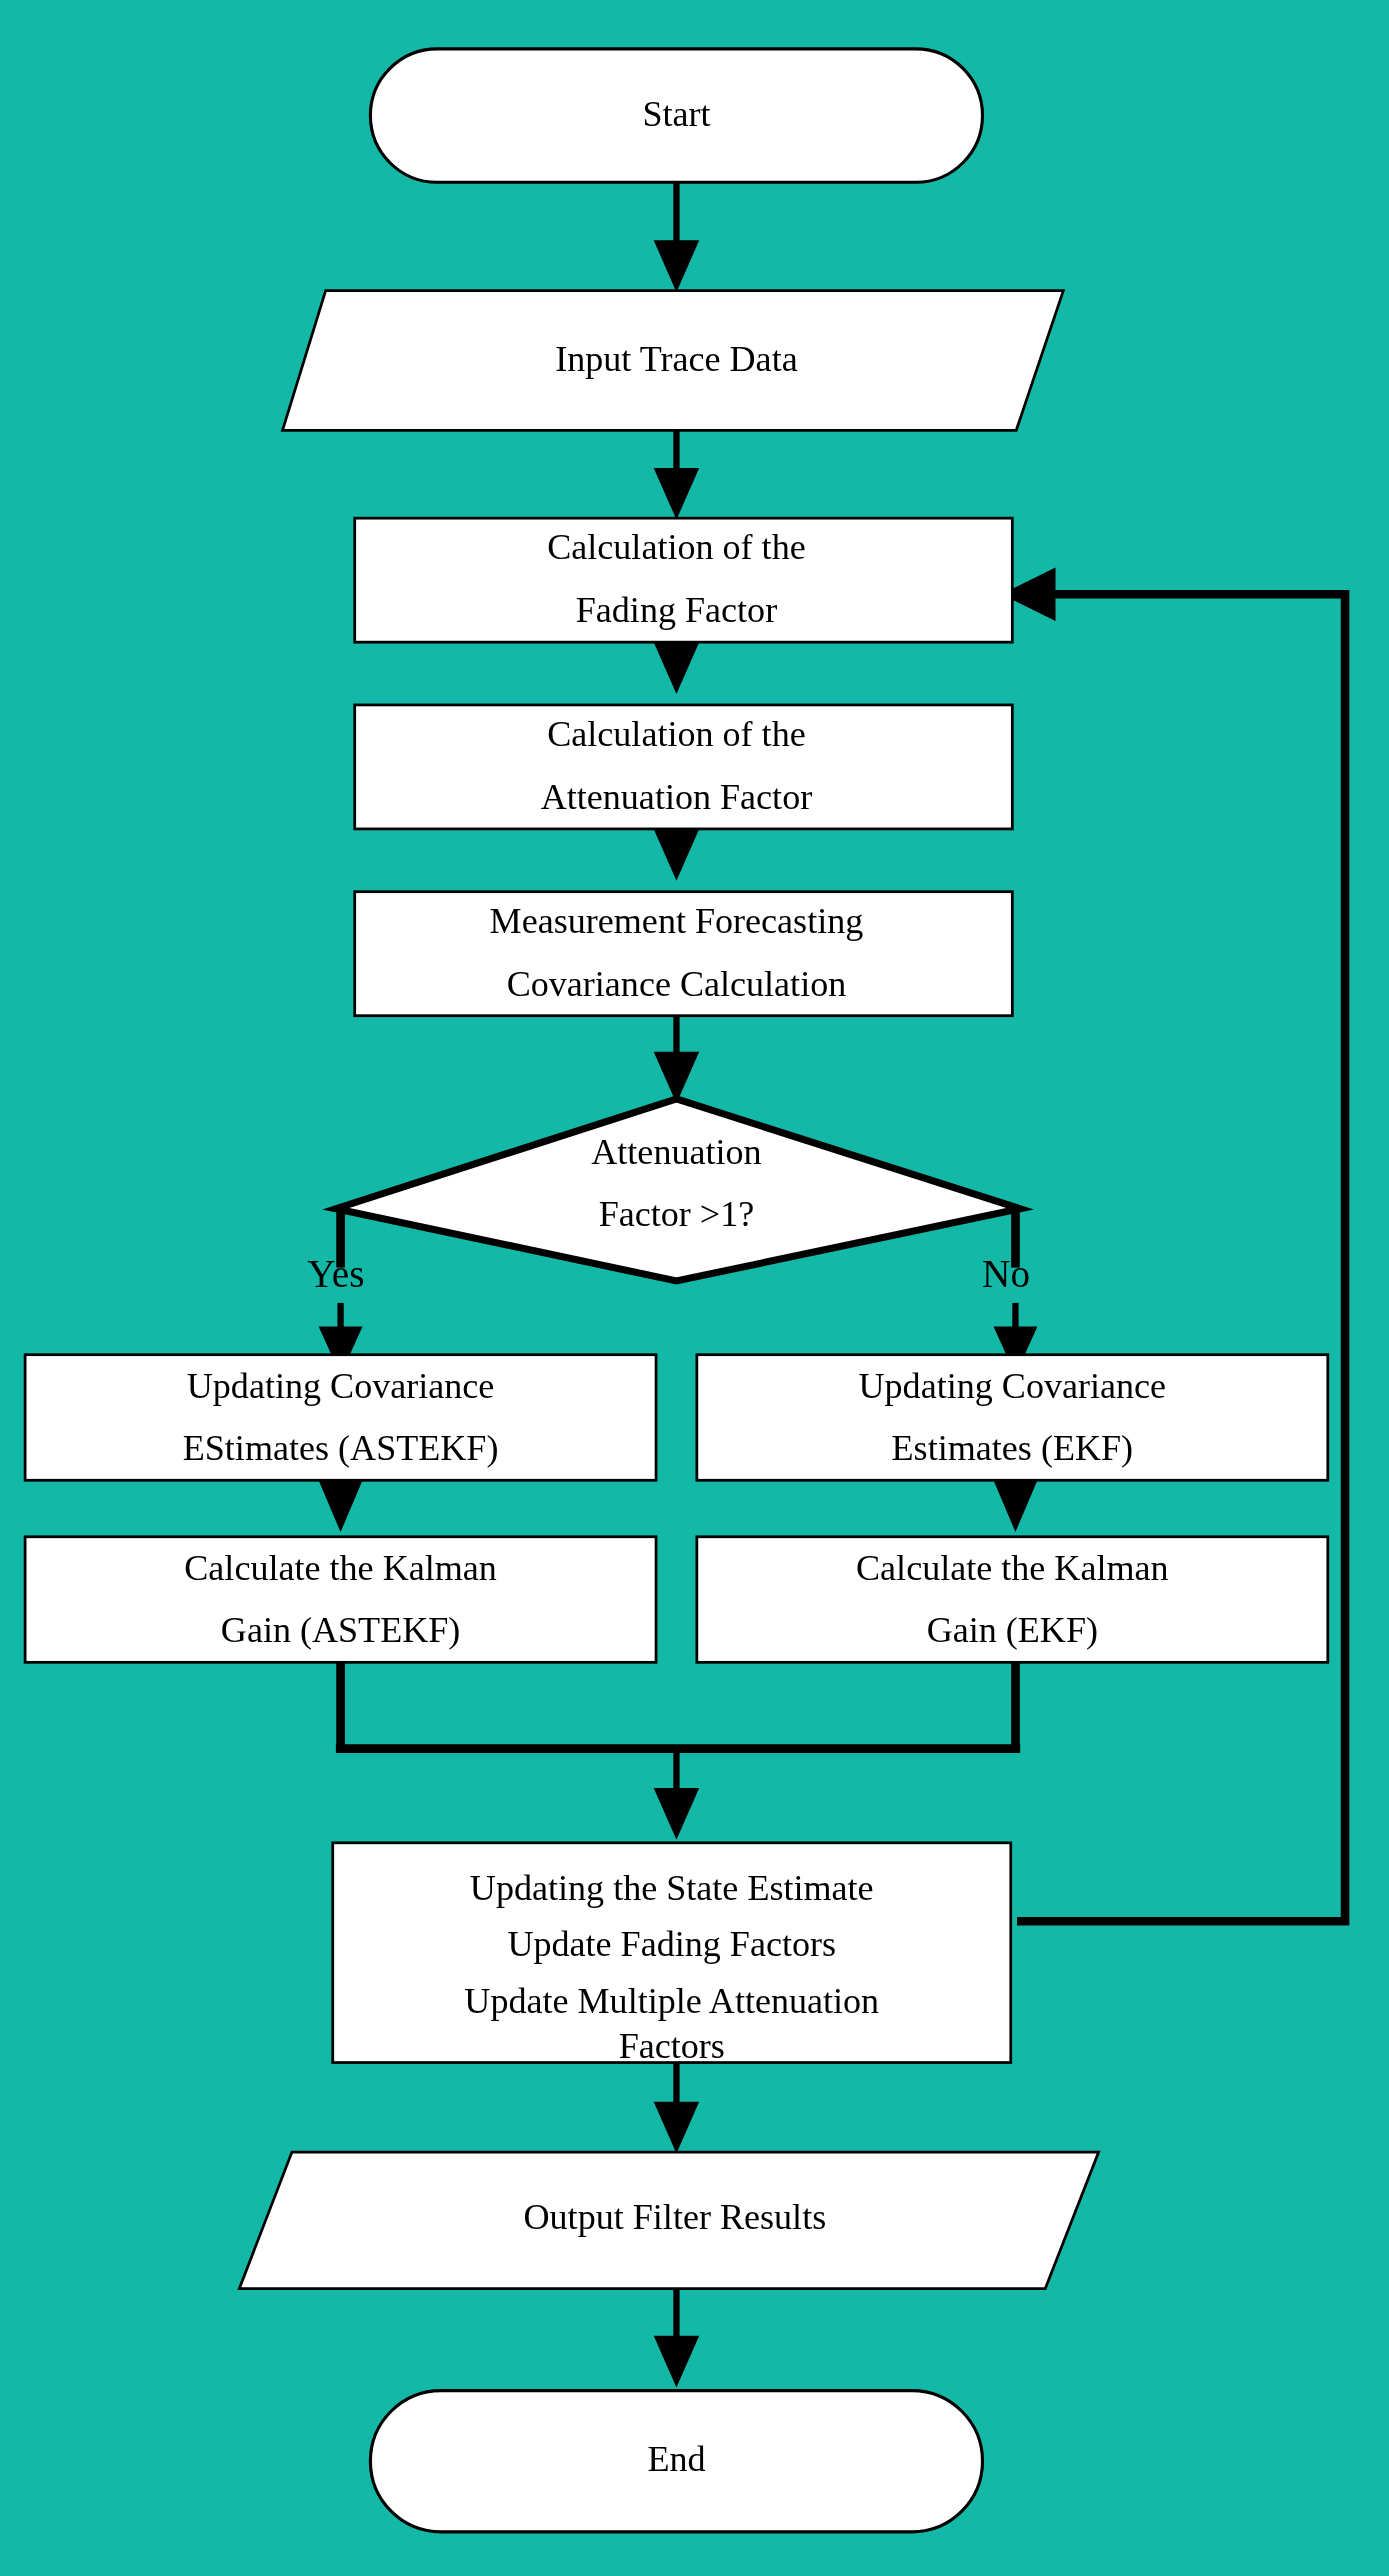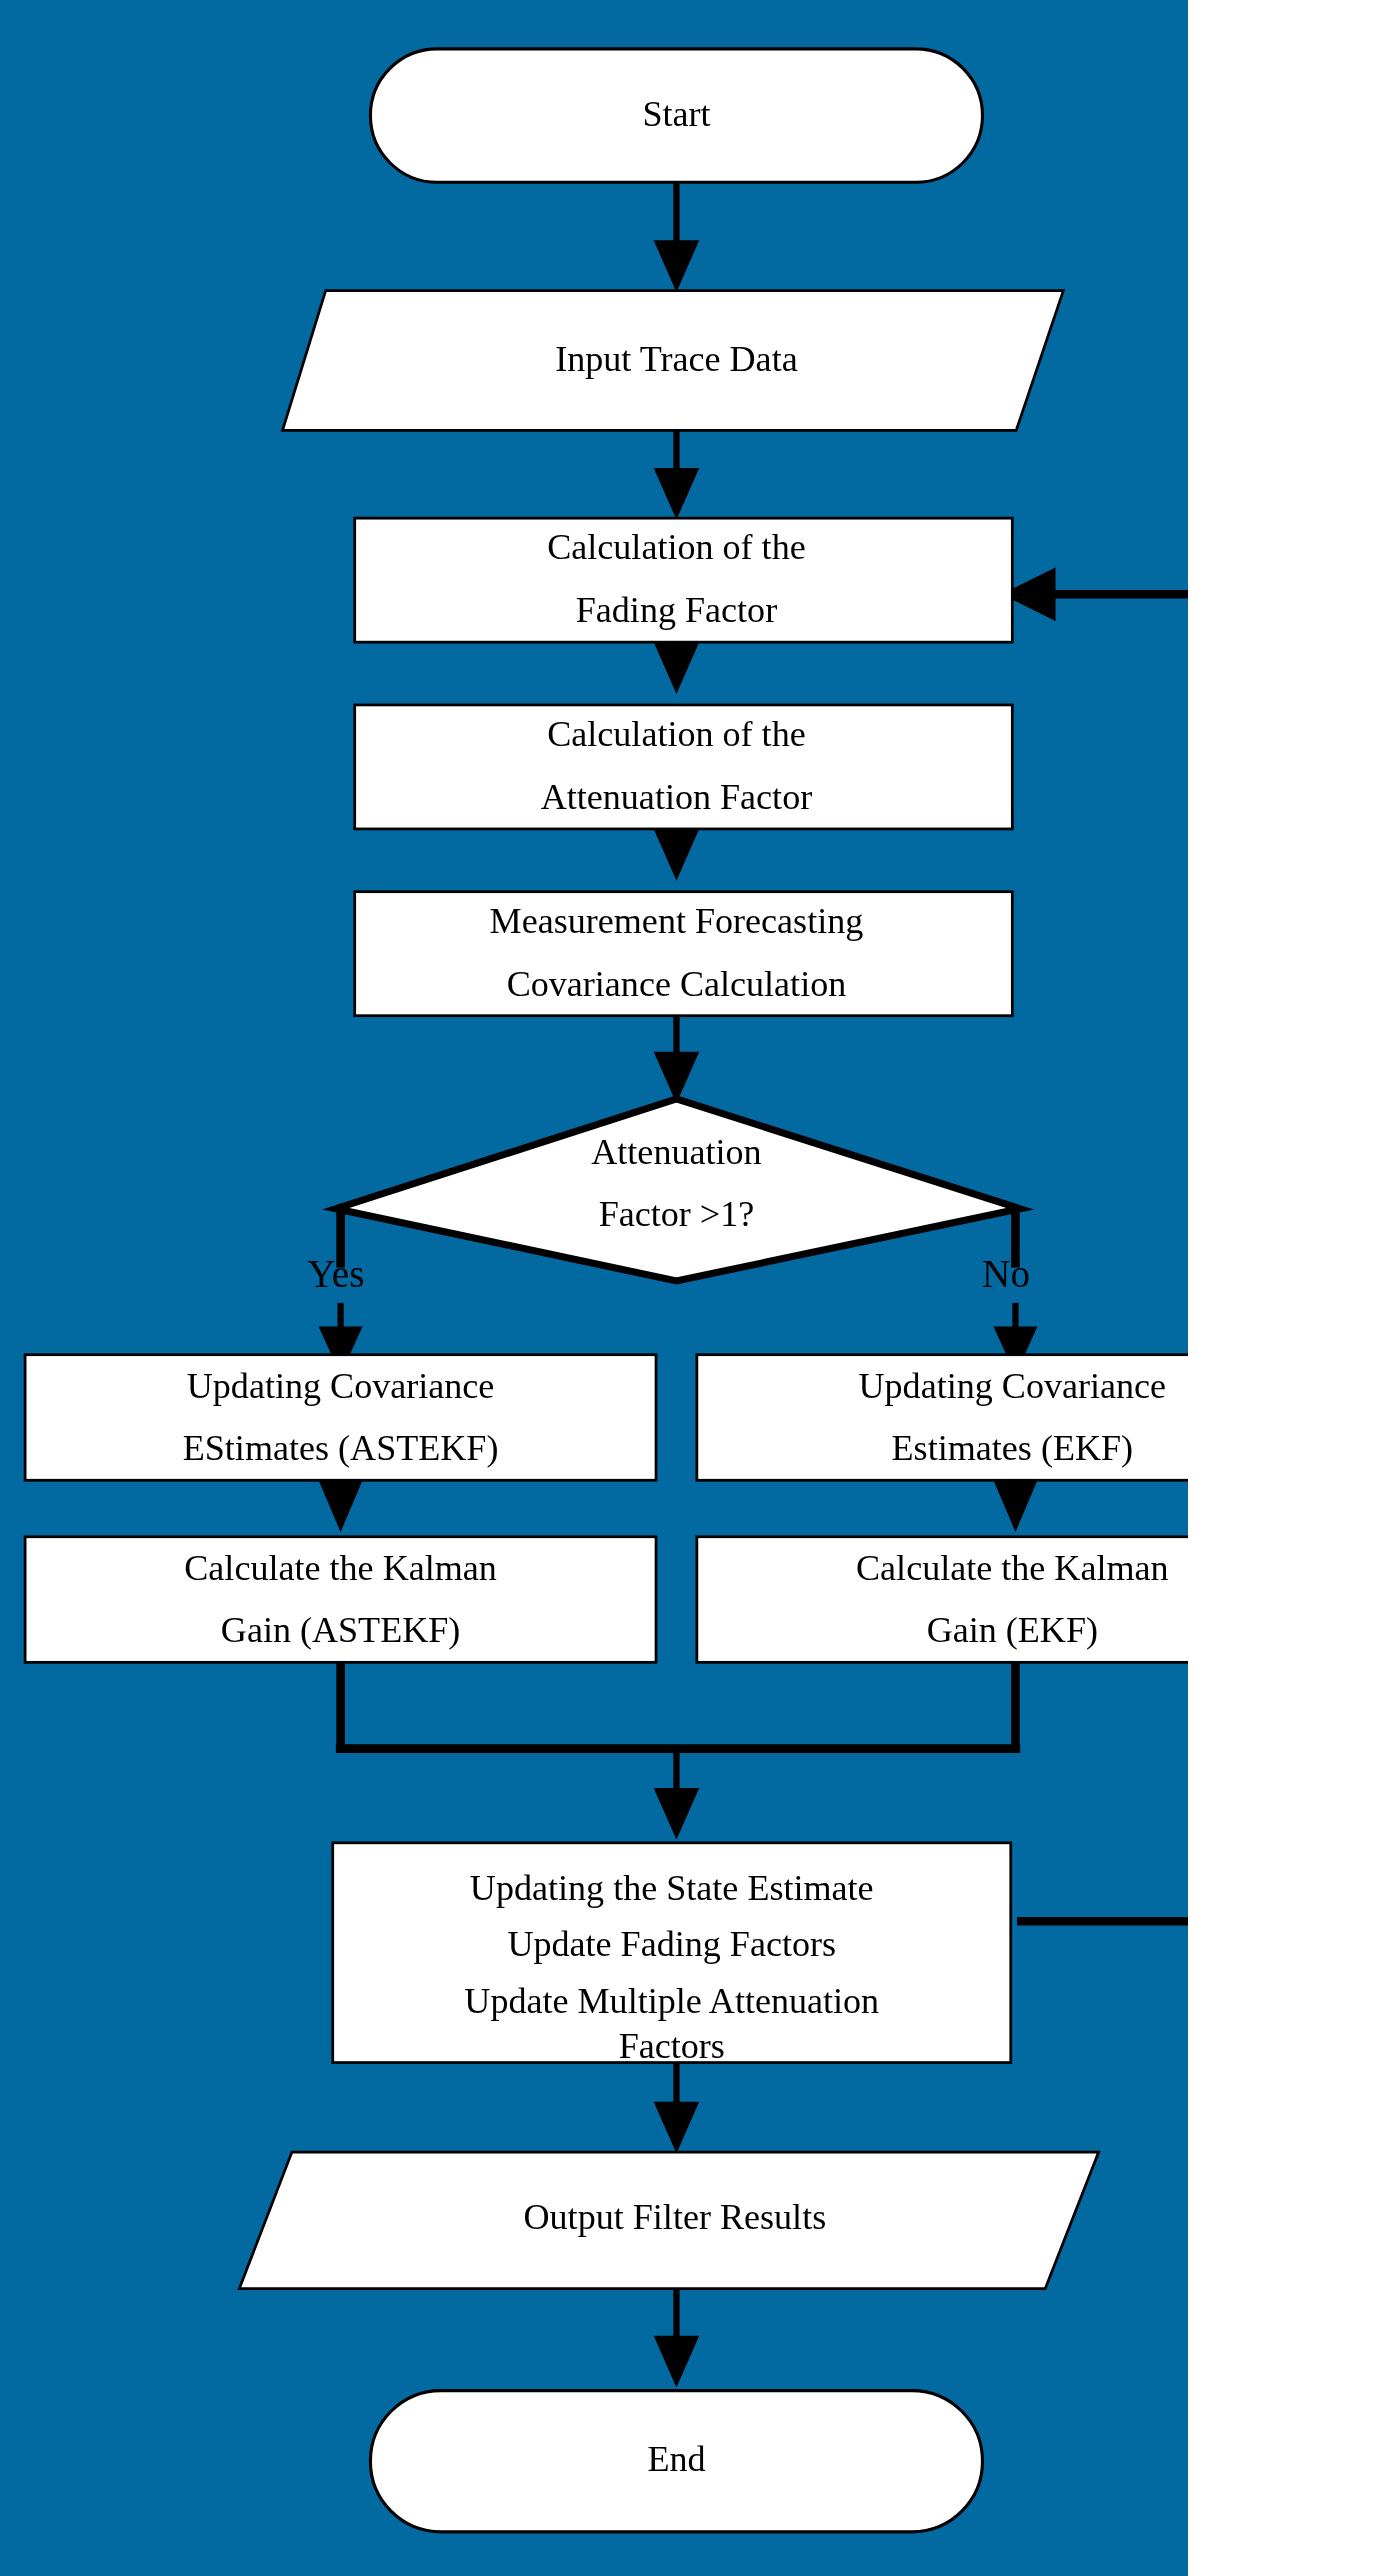--- a/index.html
+++ b/index.html
@@ -3,23 +3,23 @@
 <meta charset="utf-8">
 <title>ASTEKF Flowchart</title>
 <style>
   html, body {
     margin: 0;
     padding: 0;
     background: #ffffff;
   }
   #page {
     position: relative;
-    width: 1188px;
+    width: 1389px;
     height: 2576px;
-    background: #0369a1;
+    background: #14b8a6;
     overflow: hidden;
     font-family: "Liberation Serif", "DejaVu Serif", serif;
   }
   svg#flow {
     display: block;
     width: 1389px;
     height: 2576px;
   }
   .node-shape {
     fill: #ffffff;

